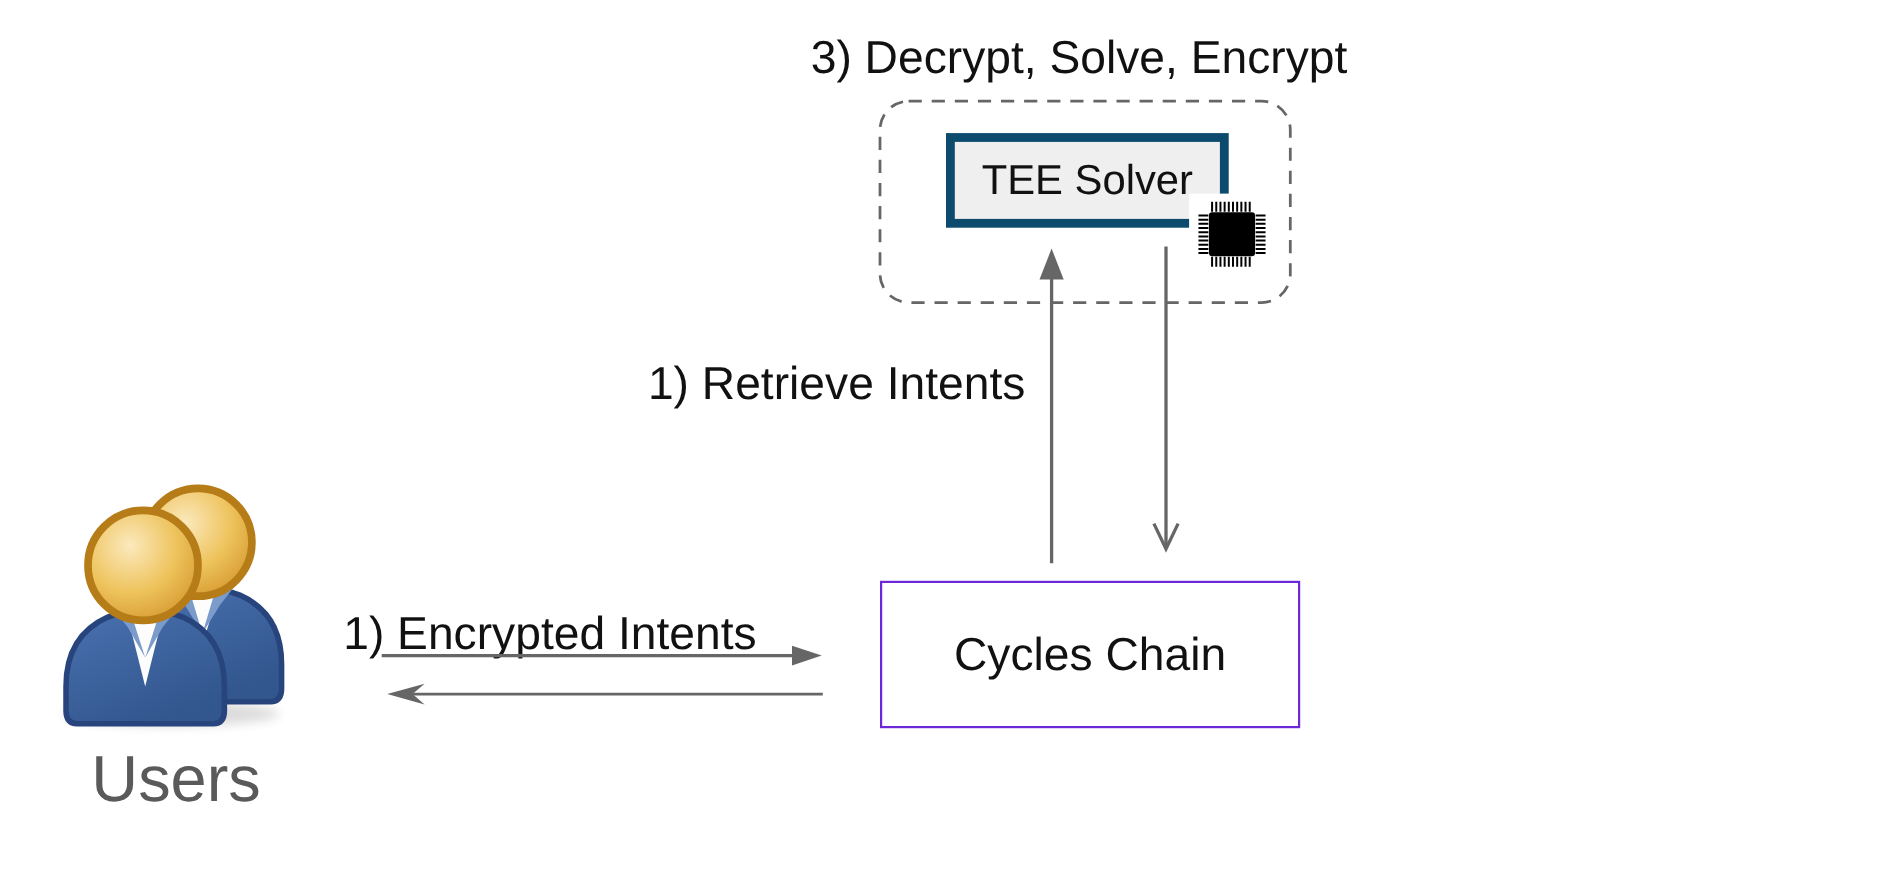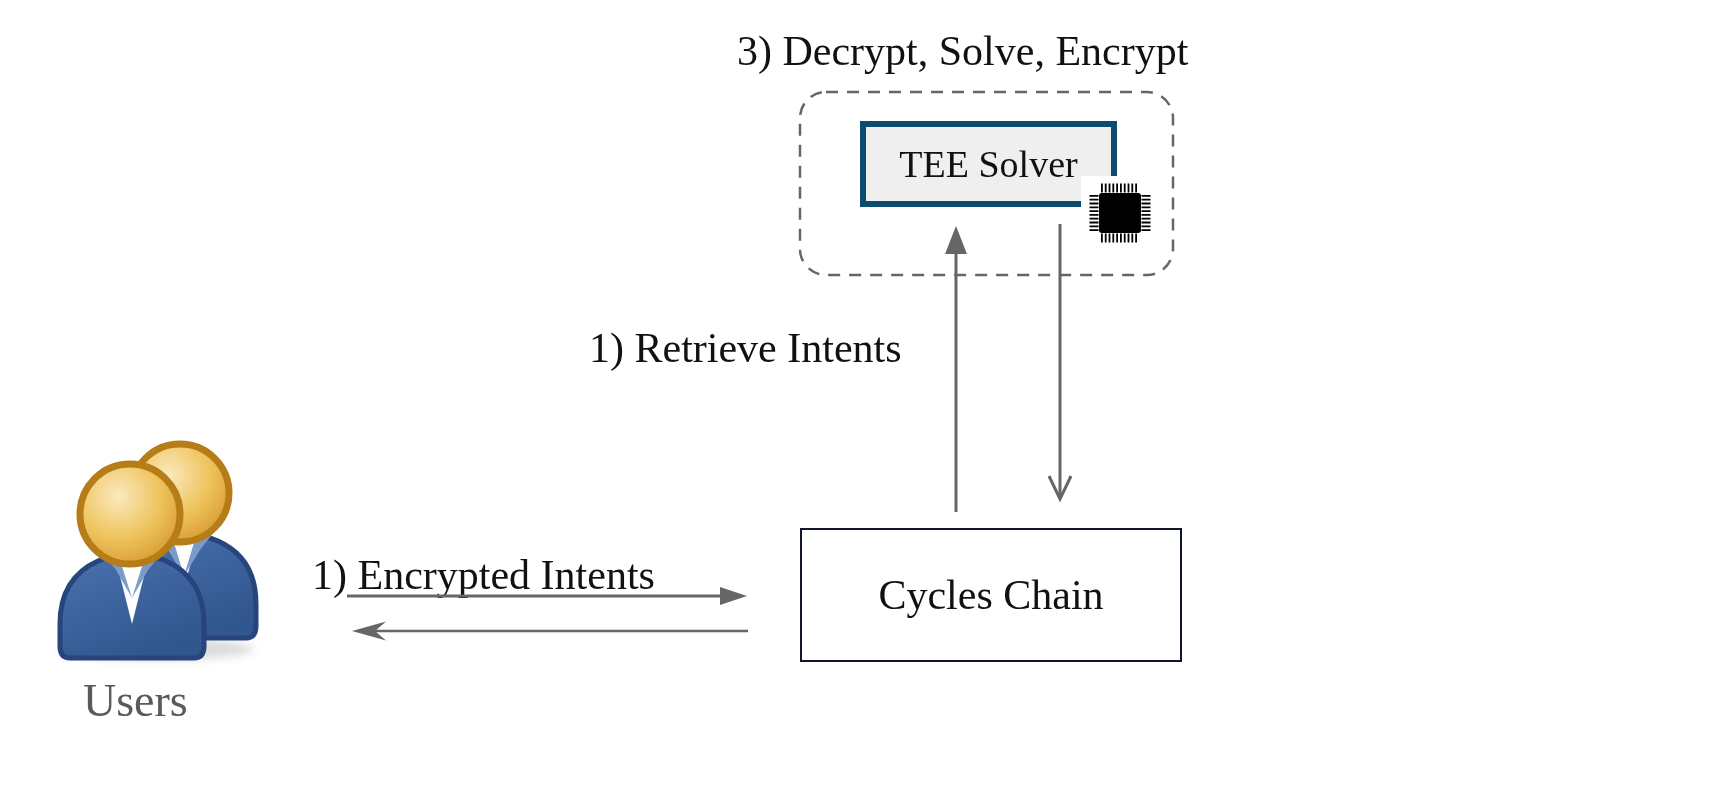--- a/index.html
+++ b/index.html
@@ -1,48 +1,48 @@
 <!DOCTYPE html>
 <html><head>
 <meta charset="utf-8">
 <style>
   html,body{margin:0;padding:0;background:#ffffff;}
   .stage{
     position:relative;
     width:1368px;height:798px;
     background:#ffffff;
-    font-family:Liberation Serif, serif;
+    font-family:Liberation Sans, sans-serif;
     overflow:hidden;
   }
   .label{
     position:absolute;
     font-size:42px;
     line-height:1.12;
     color:#111111;
     white-space:pre-line;
   }
   .node-box{
     position:absolute;
     display:flex;align-items:center;justify-content:center;
     box-sizing:border-box;
     color:#111111;
   }
   .tee-box{
     left:860px;top:121px;width:257px;height:86px;
-    background:#efefef;border:6px solid #0c4a6e;
+    background:#efefef;border:8px solid #0c4a6e;
     font-size:38px;
   }
   .cycles-box{
     left:800px;top:528px;width:382px;height:134px;
-    background:#ffffff;border:2px solid #0f172a;
+    background:#ffffff;border:2px solid #6d28d9;
     font-size:42px;
   }
   .users-label{
     position:absolute;left:83px;top:675px;
-    font-size:46px;line-height:1.12;color:#5a5a5a;
+    font-size:59px;line-height:1.12;color:#5a5a5a;
   }
   .overlay{
     position:absolute;left:0;top:0;width:1728px;height:798px;
     pointer-events:none;
   }
 </style>
 </head>
 <body>
 
 <div class="stage">

